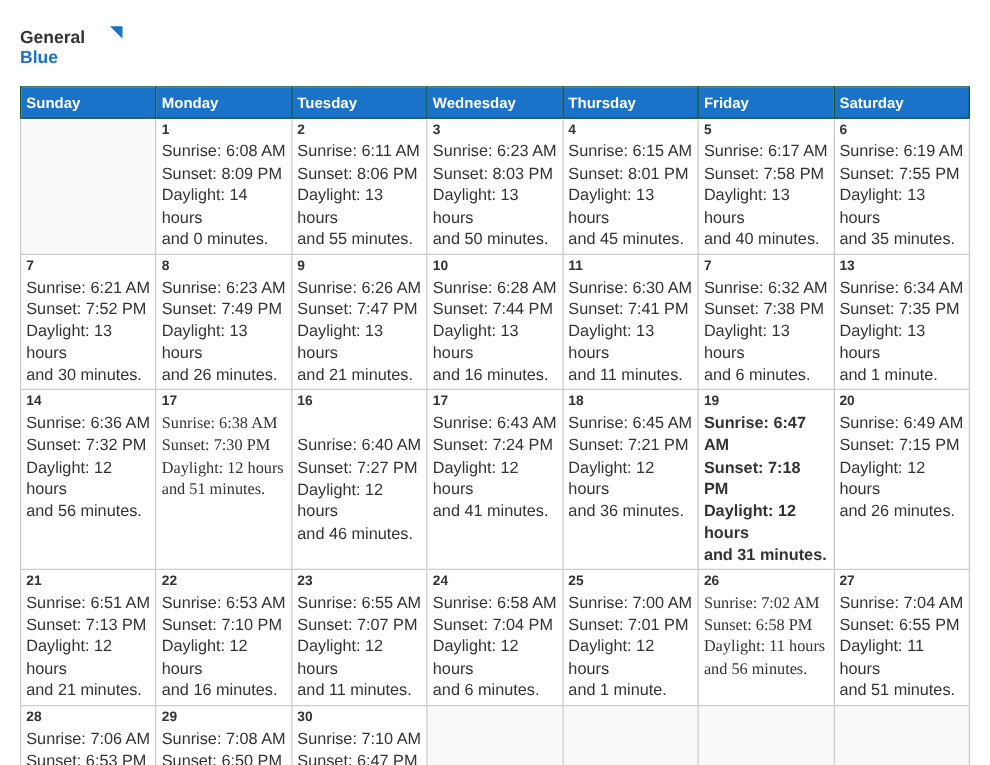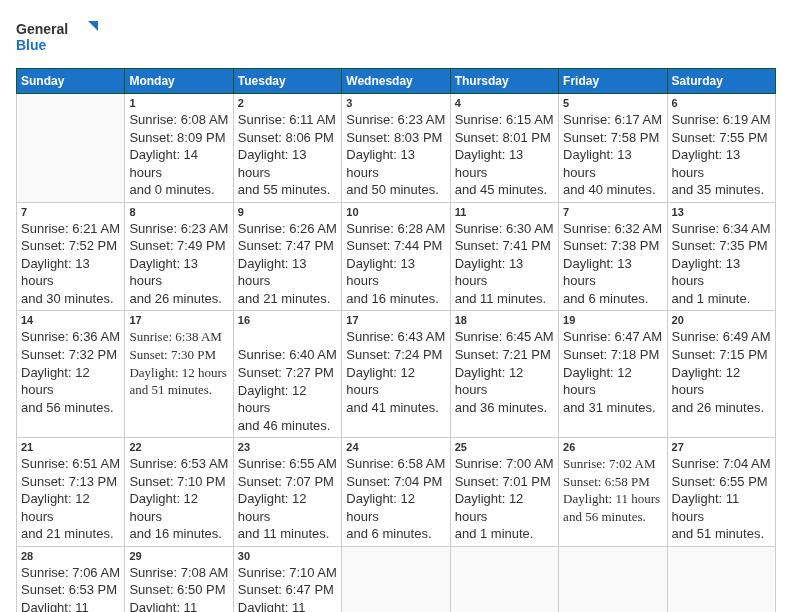--- a/index.html
+++ b/index.html
@@ -237,21 +237,21 @@
           </td>
           <td>
             <span class="day-num">18</span>
             <div class="day-info" style="white-space: pre-line;">Sunrise: 6:45 AM
 Sunset: 7:21 PM
 Daylight: 12 hours
 and 36 minutes.</div>
           </td>
           <td>
             <span class="day-num">19</span>
-            <div class="day-info" style="white-space: pre-line;">Sunrise: 6:47 AM
+            <div class="day-info" style="white-space: pre-line; font-weight: bold;">Sunrise: 6:47 AM
 Sunset: 7:18 PM
 Daylight: 12 hours
 and 31 minutes.</div>
           </td>
           <td>
             <span class="day-num">20</span>
             <div class="day-info" style="white-space: pre-line;">Sunrise: 6:49 AM
 Sunset: 7:15 PM
 Daylight: 12 hours
 and 26 minutes.</div>

